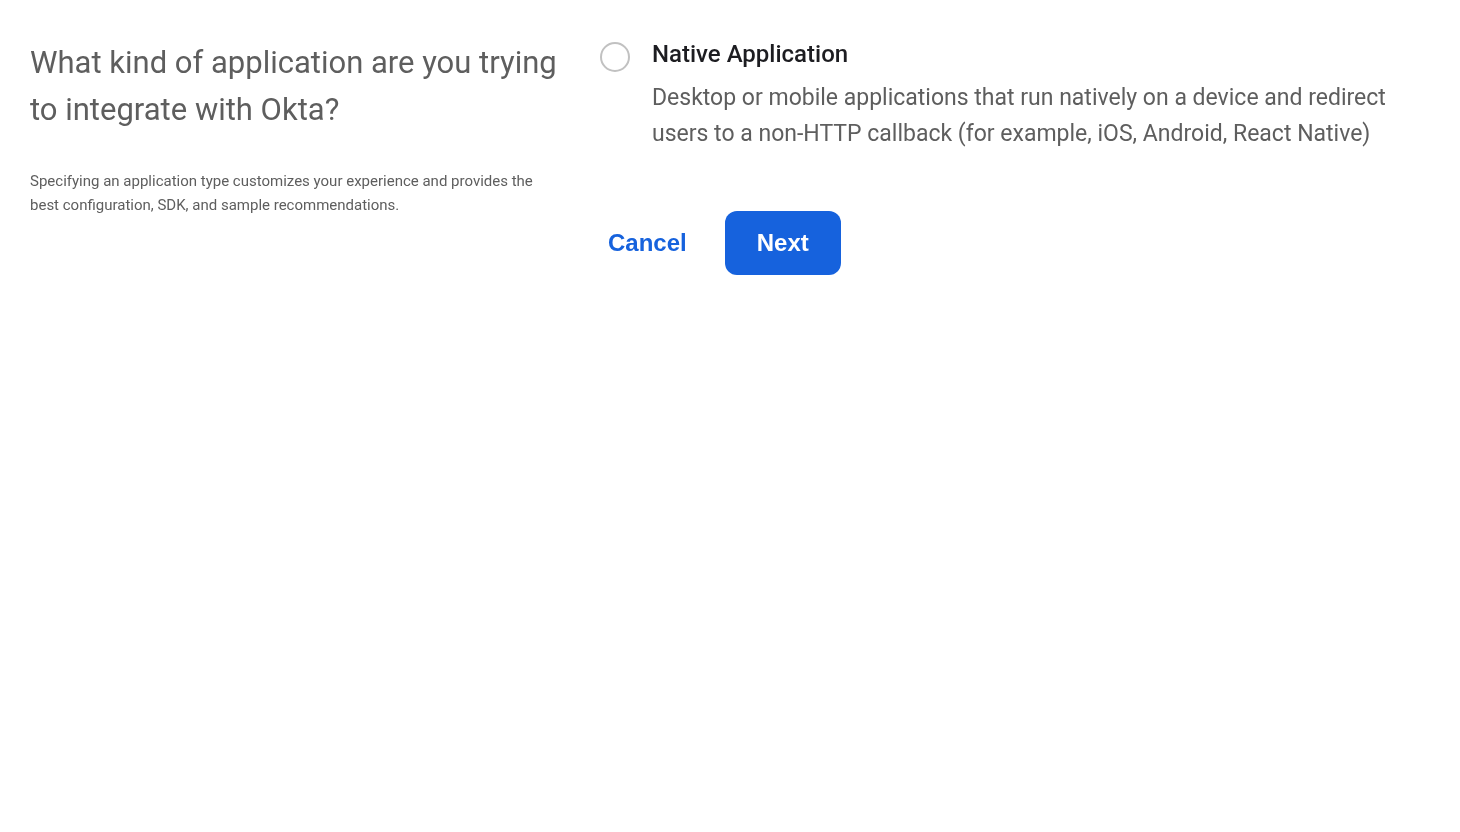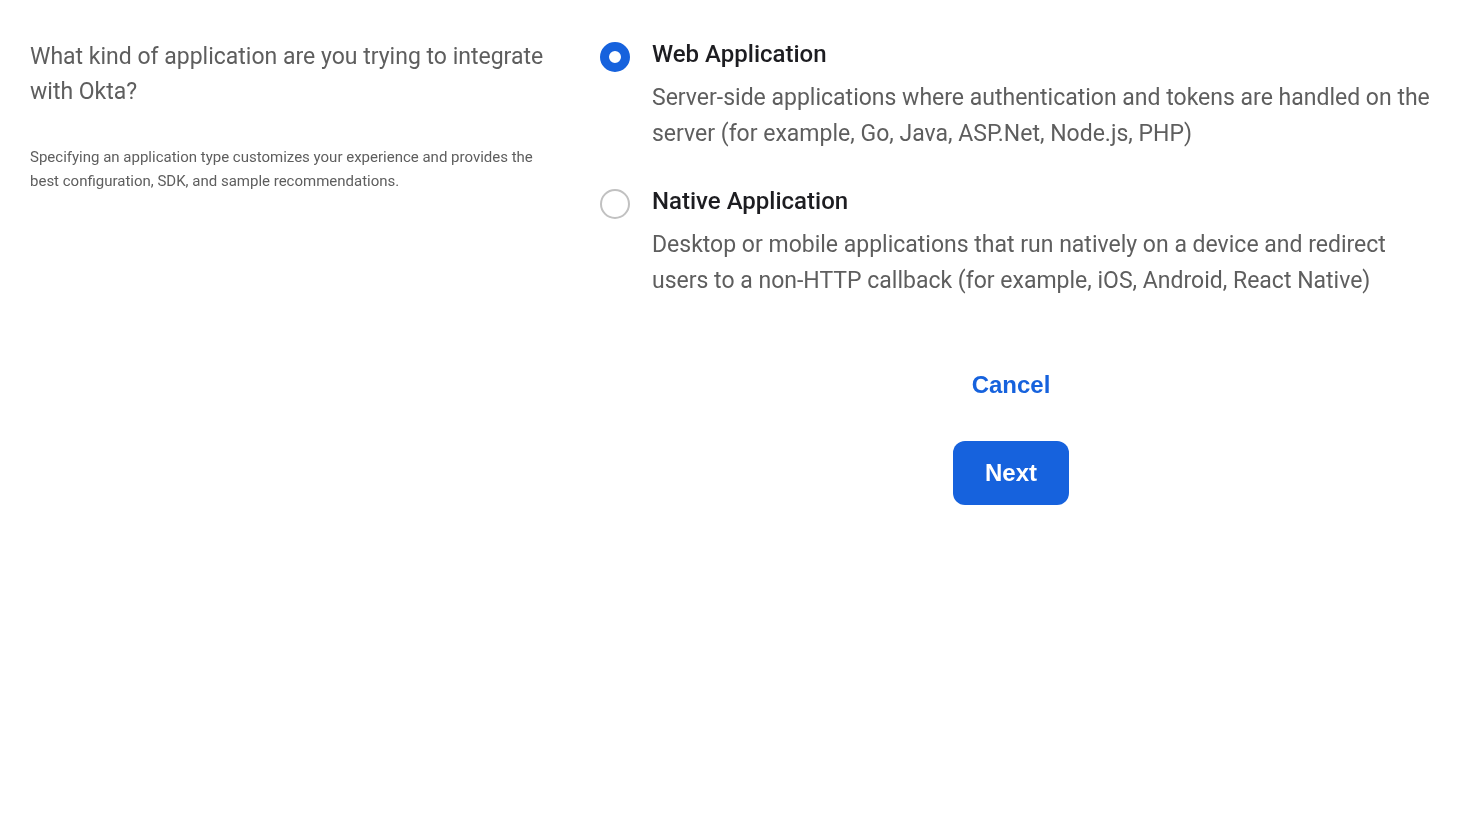--- a/index.html
+++ b/index.html
@@ -24,21 +24,21 @@
     .right-col {
       flex: 1;
     }
     .section-title {
       font-size: 25px;
       font-weight: 600;
       color: #1d1d21;
       margin-bottom: 28px;
     }
     .section-question {
-      font-size: 23px;
+      font-size: 31px;
       line-height: 1.5;
       color: #5e5e5e;
       margin-bottom: 36px;
     }
     .section-explain {
       font-size: 15px;
       line-height: 1.6;
       color: #5e5e5e;
     }
     .radio-option {
@@ -71,26 +71,25 @@
       color: #1d1d21;
       margin-bottom: 12px;
     }
     .option-desc {
       font-size: 23px;
       line-height: 1.55;
       color: #5e5e5e;
     }
     .button-row {
       display: flex;
-      justify-content: flex-end;
+      justify-content: flex-start;
       align-items: center;
       gap: 30px;
       margin-top: 60px;
       padding-right: 8px;
-      flex-direction: column;
     }
     .btn-cancel {
       background: none;
       border: none;
       color: #1662dd;
       font-size: 24px;
       font-weight: 600;
       cursor: pointer;
       padding: 12px 8px;
     }
@@ -109,27 +108,20 @@
 <body>
 
 <div class="container">
   <div class="left-col">
     <p class="section-question">What kind of application are you trying to integrate with Okta?</p>
     <p class="section-explain">Specifying an application type customizes your experience and provides the best configuration, SDK, and sample recommendations.</p>
   </div>
 
   <div class="right-col">
 
-    <div class="radio-option">
-      <div class="radio-circle selected"></div>
-      <div class="option-content">
-        <div class="option-label">Web Application</div>
-        <div class="option-desc">Server-side applications where authentication and tokens are handled on the server (for example, Go, Java, ASP.Net, Node.js, PHP)</div>
-      </div>
-    </div>
 
 
     <div class="radio-option">
       <div class="radio-circle"></div>
       <div class="option-content">
         <div class="option-label">Native Application</div>
         <div class="option-desc">Desktop or mobile applications that run natively on a device and redirect users to a non-HTTP callback (for example, iOS, Android, React Native)</div>
       </div>
     </div>
 

